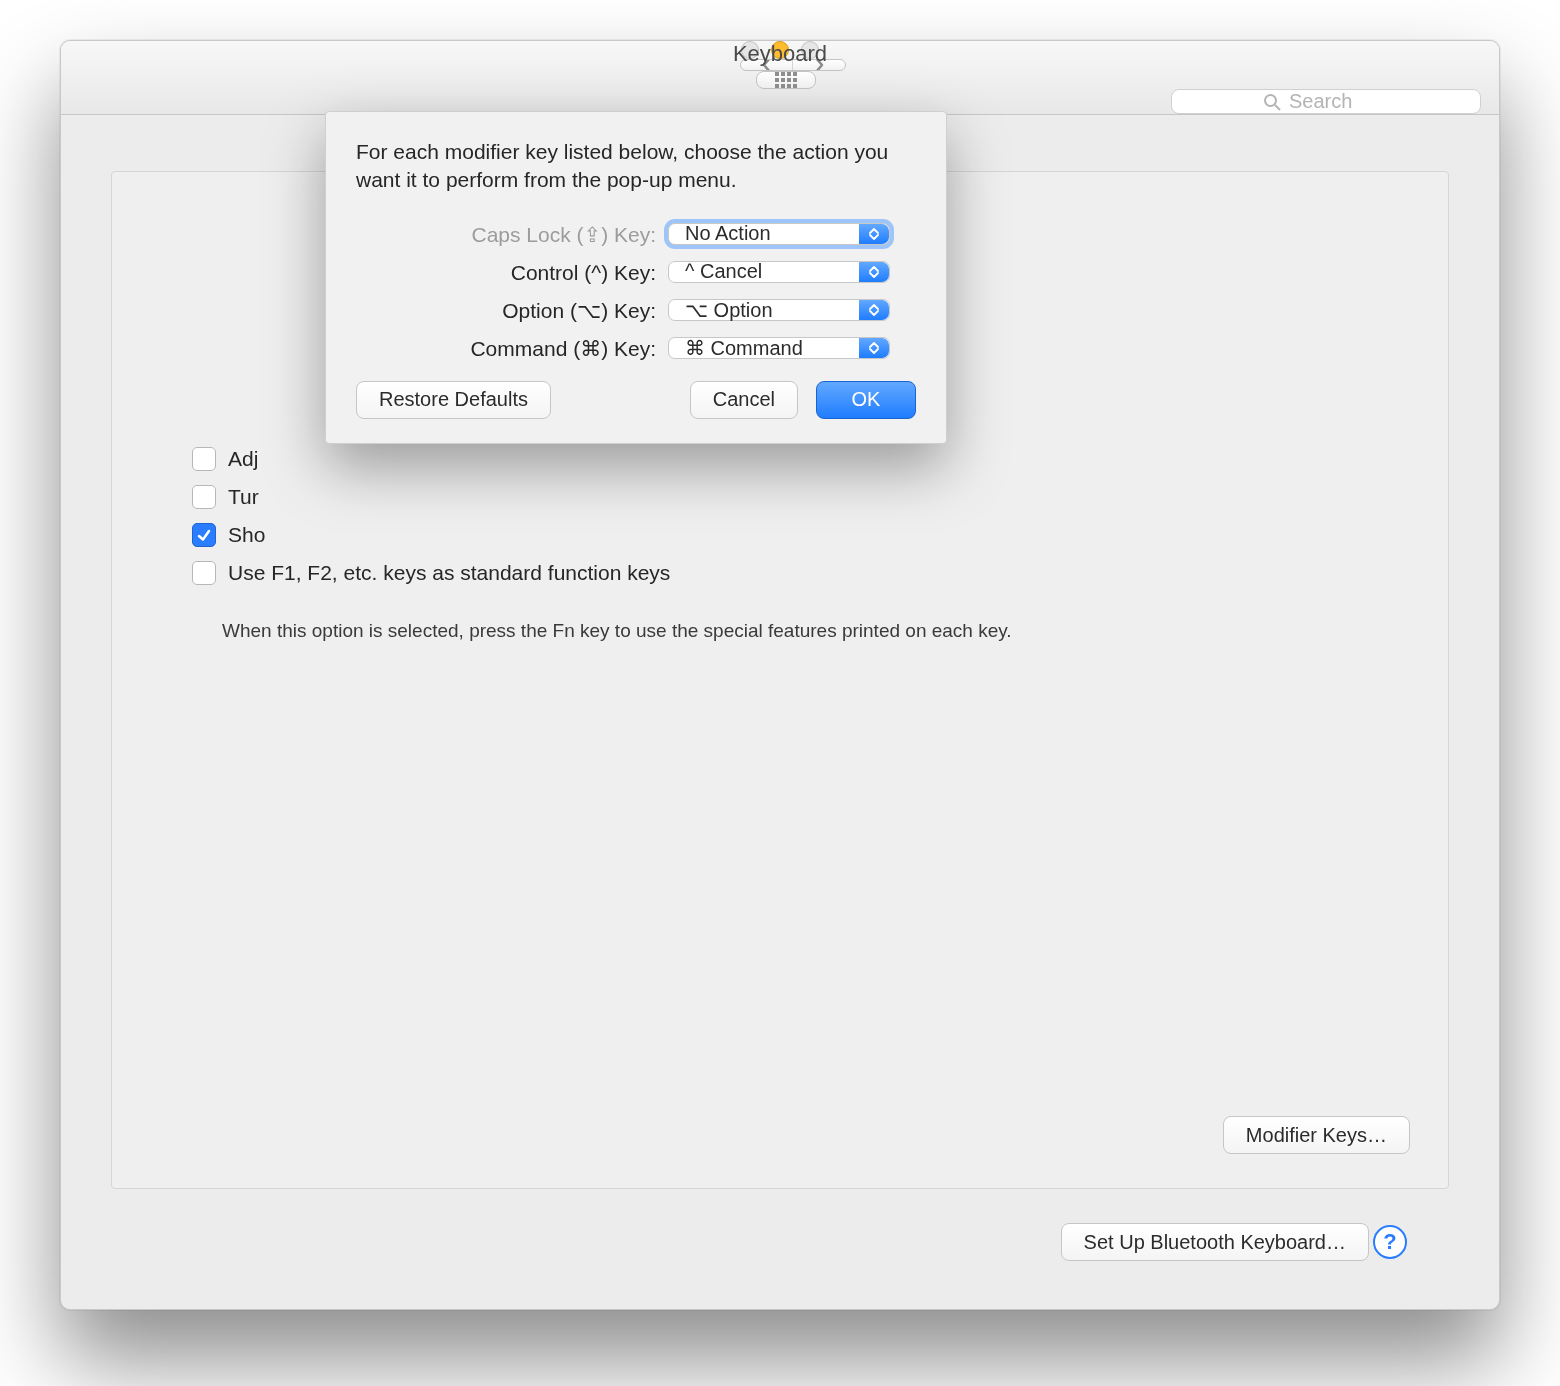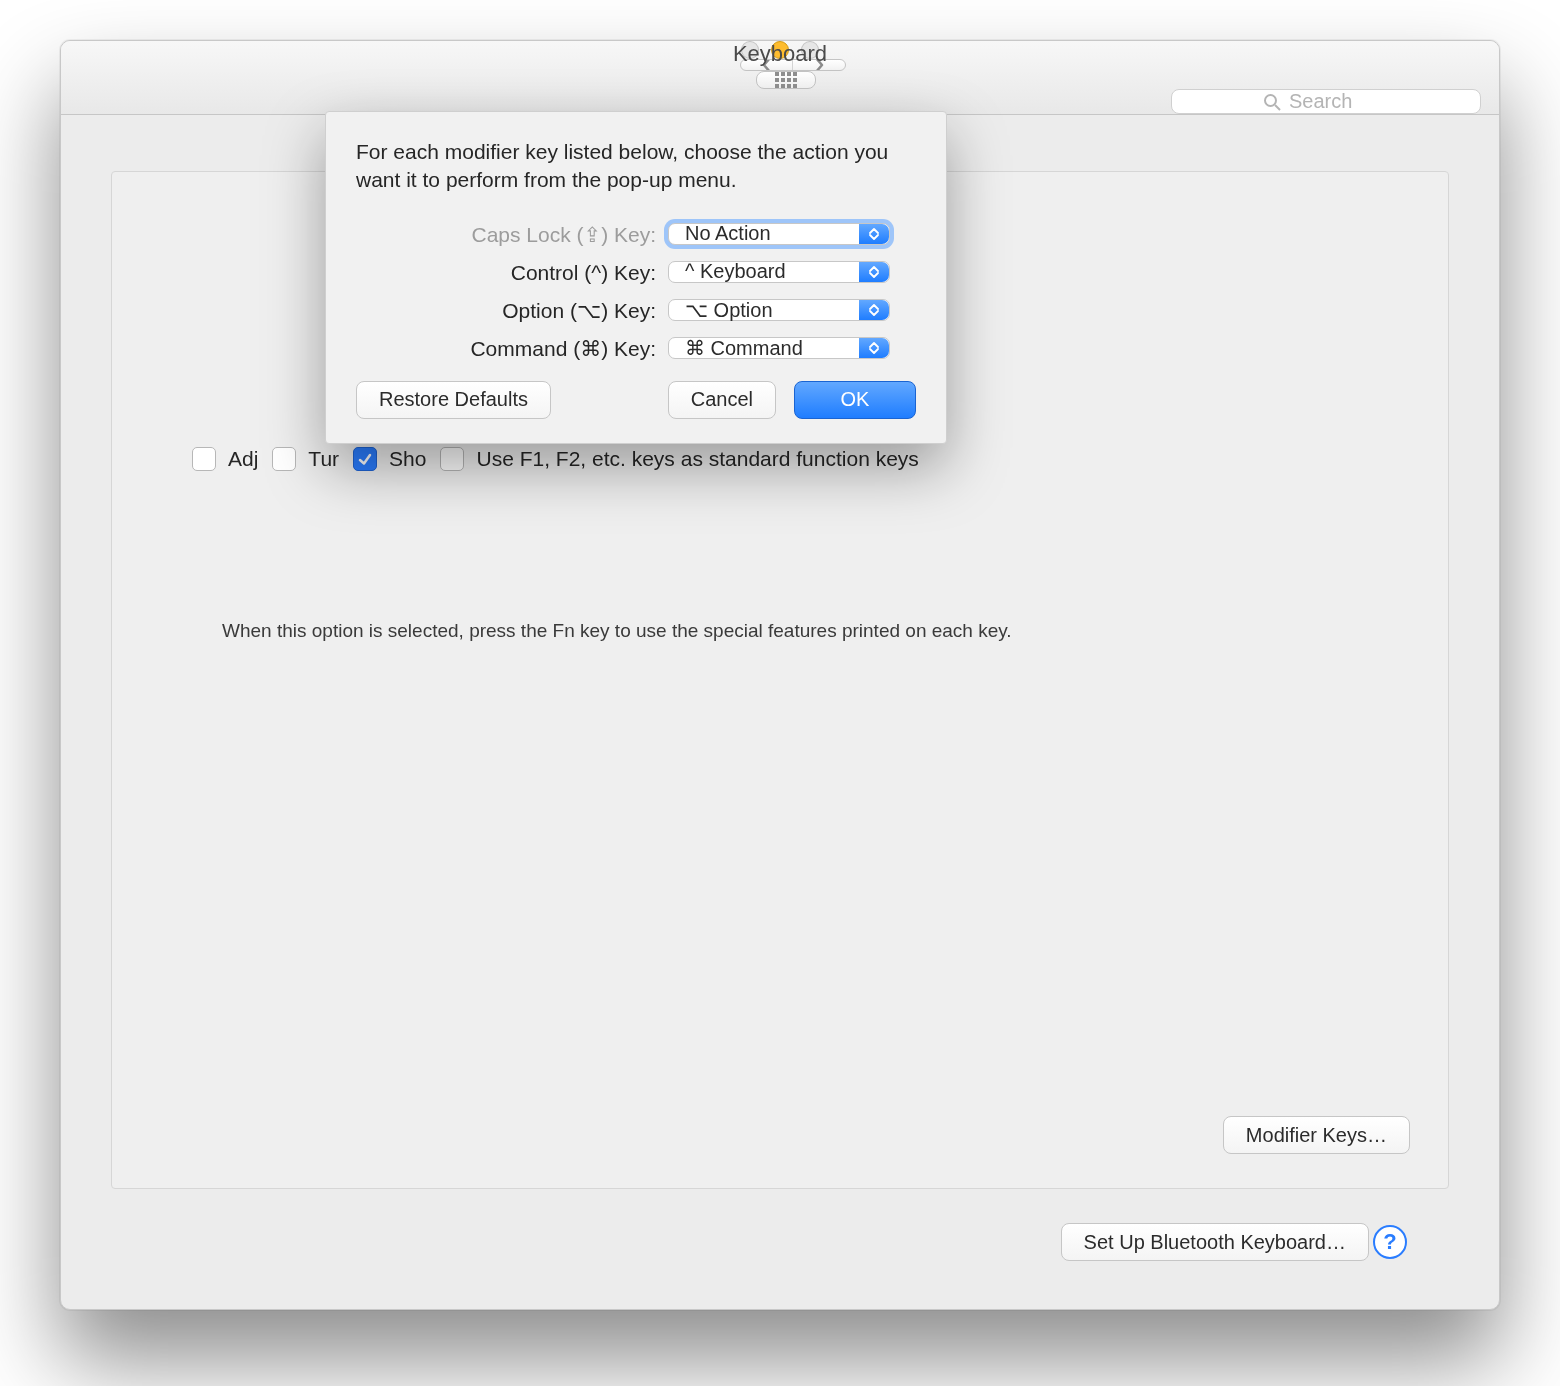--- a/index.html
+++ b/index.html
@@ -108,21 +108,21 @@
     top: 130px; left: 50px; right: 50px; bottom: 120px;
     background: #efefef;
     border: 1px solid #d6d6d6;
     border-radius: 4px;
   }
   .checks {
     position: absolute;
     left: 80px;
     top: 275px;
     display: flex;
-    flex-direction: row;
+    flex-direction: column;
     gap: 14px;
     font-size: 21px;
     color: #262626;
   }
   .check-row { display: flex; align-items: center; gap: 12px; }
   .chk {
     width: 24px; height: 24px;
     border: 1px solid #b7b7b7;
     border-radius: 5px;
     background: #ffffff;
@@ -348,21 +348,21 @@
               </svg>
               <svg width="10" height="6" viewBox="0 0 10 6" fill="none" stroke-width="1.8" stroke-linecap="round" stroke-linejoin="round">
                 <polyline points="1,1 5,5 9,1"></polyline>
               </svg>
             </div>
           </div>
         </div>
         <div class="form-row">
           <div class="form-label">Control (^) Key:</div>
           <div class="popup-select">
-            <span>^ Keyboard</span>
+            <span>^ Cancel</span>
             <div class="sel-arrows">
               <svg width="10" height="6" viewBox="0 0 10 6" fill="none" stroke-width="1.8" stroke-linecap="round" stroke-linejoin="round">
                 <polyline points="1,5 5,1 9,5"></polyline>
               </svg>
               <svg width="10" height="6" viewBox="0 0 10 6" fill="none" stroke-width="1.8" stroke-linecap="round" stroke-linejoin="round">
                 <polyline points="1,1 5,5 9,1"></polyline>
               </svg>
             </div>
           </div>
         </div>
@@ -393,17 +393,17 @@
               </svg>
             </div>
           </div>
         </div>
       </div>
 
     <div class="sheet-buttons">
       <button class="mac-btn">Restore Defaults</button>
       <div class="spacer"></div>
       <button class="mac-btn">Cancel</button>
-      <button class="mac-btn primary" style="width:122px">OK</button>
+      <button class="mac-btn primary" style="width:100px">OK</button>
     </div>
   </div>
 
 </div>
 
 </body></html>

